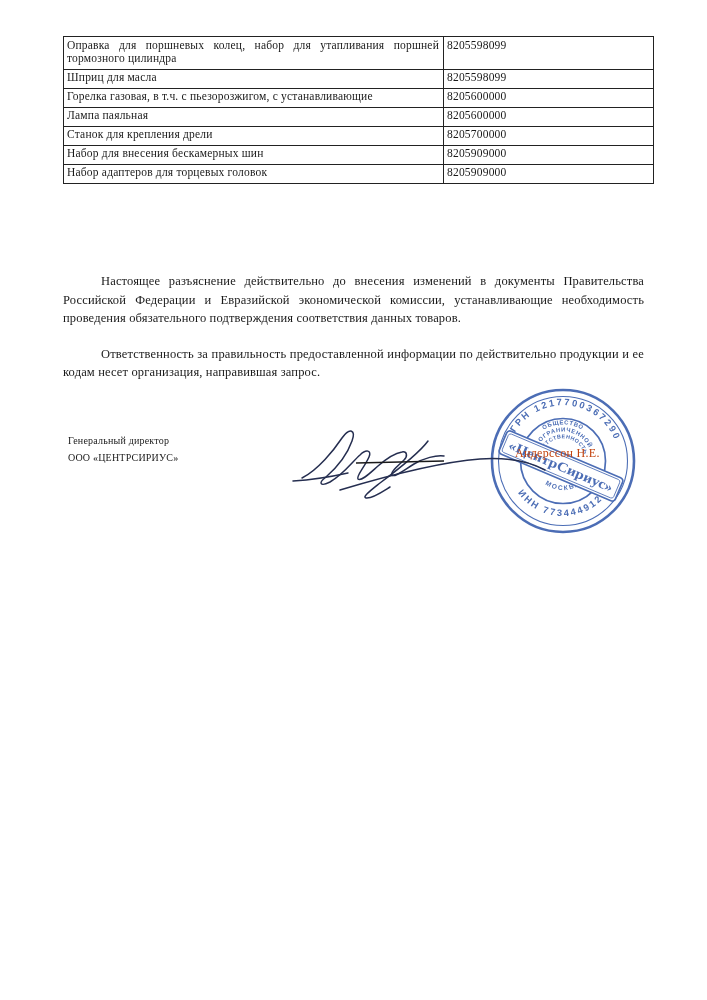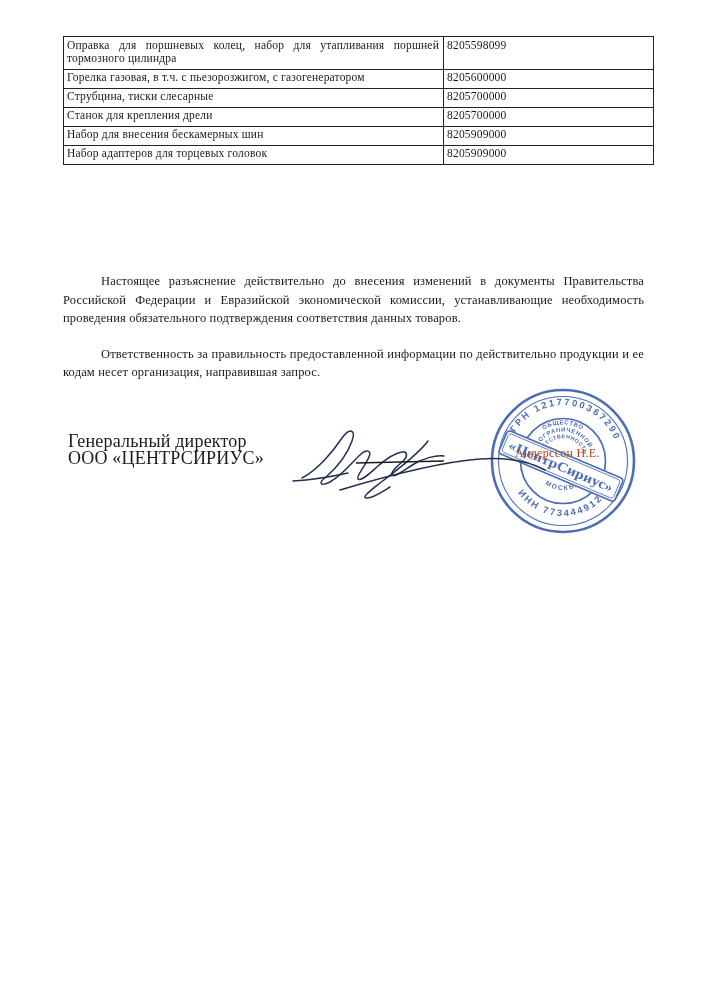--- a/index.html
+++ b/index.html
@@ -32,21 +32,21 @@
   .para-block p {
     margin:0 1px 17px 0;
     font-size:12.5px; line-height:18.5px;
     text-align:justify; text-indent:38px;
     letter-spacing:.15px;
   }
 
   
   .sig-block {
     position:absolute; left:68px; top:433px;
-    font-size:18px; line-height:16.5px; letter-spacing:.2px;
+    font-size:10px; line-height:16.5px; letter-spacing:.2px;
   }
 
   .signer-name {
     position:absolute; left:515px; top:446px;
     font-size:12px; color:#c2410c; z-index:6;
     letter-spacing:.3px;
   }
 
   
   .stamp { position:absolute; left:487px; top:385px; z-index:2; opacity:.93; }
@@ -62,26 +62,30 @@
 </head>
 <body>
 
 <table class="doc-table">
   <tbody>
     <tr>
       <td class="c-name">Оправка для поршневых колец, набор для утапливания поршней тормозного цилиндра</td>
       <td class="c-code">8205598099</td>
     </tr>
     <tr>
-      <td class="c-name">Горелка газовая, в т.ч. с пьезорозжигом, с газогенератором</td>
+      <td class="c-name">Шприц для масла</td>
+      <td class="c-code">8205598099</td>
+    </tr>
+    <tr>
+      <td class="c-name">Горелка газовая, в т.ч. с пьезорозжигом, с устанавливающие</td>
       <td class="c-code">8205600000</td>
     </tr>
     <tr>
-      <td class="c-name">Струбцина, тиски слесарные</td>
-      <td class="c-code">8205700000</td>
+      <td class="c-name">Лампа паяльная</td>
+      <td class="c-code">8205600000</td>
     </tr>
     <tr>
       <td class="c-name">Станок для крепления дрели</td>
       <td class="c-code">8205700000</td>
     </tr>
     <tr>
       <td class="c-name">Набор для внесения бескамерных шин</td>
       <td class="c-code">8205909000</td>
     </tr>
     <tr>

